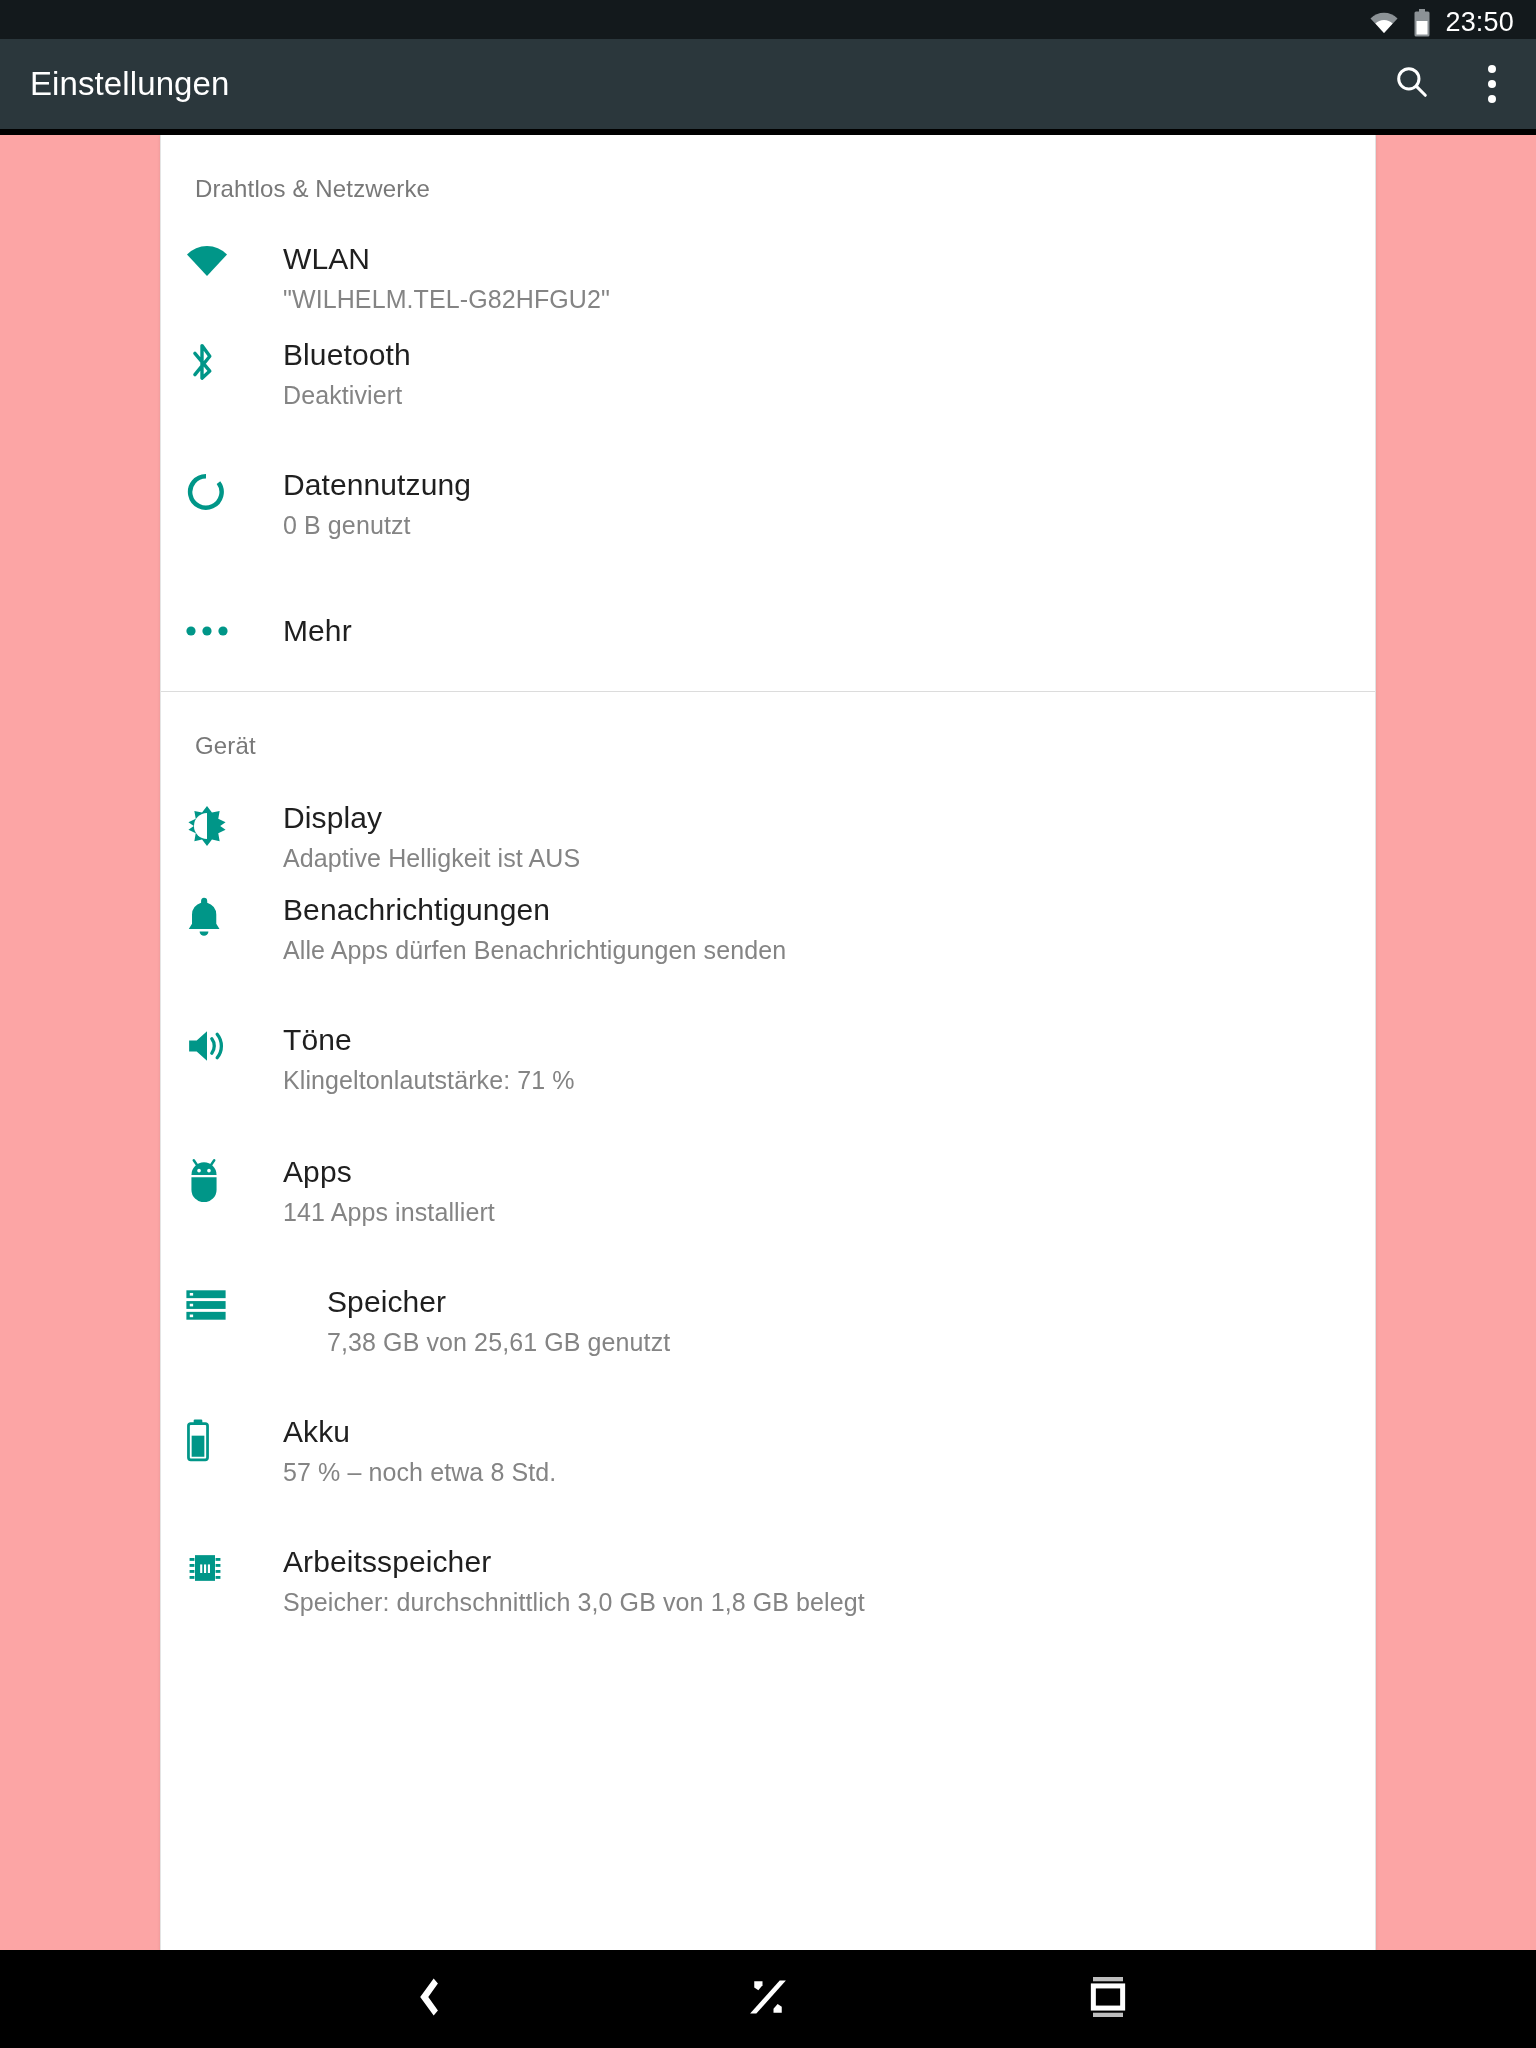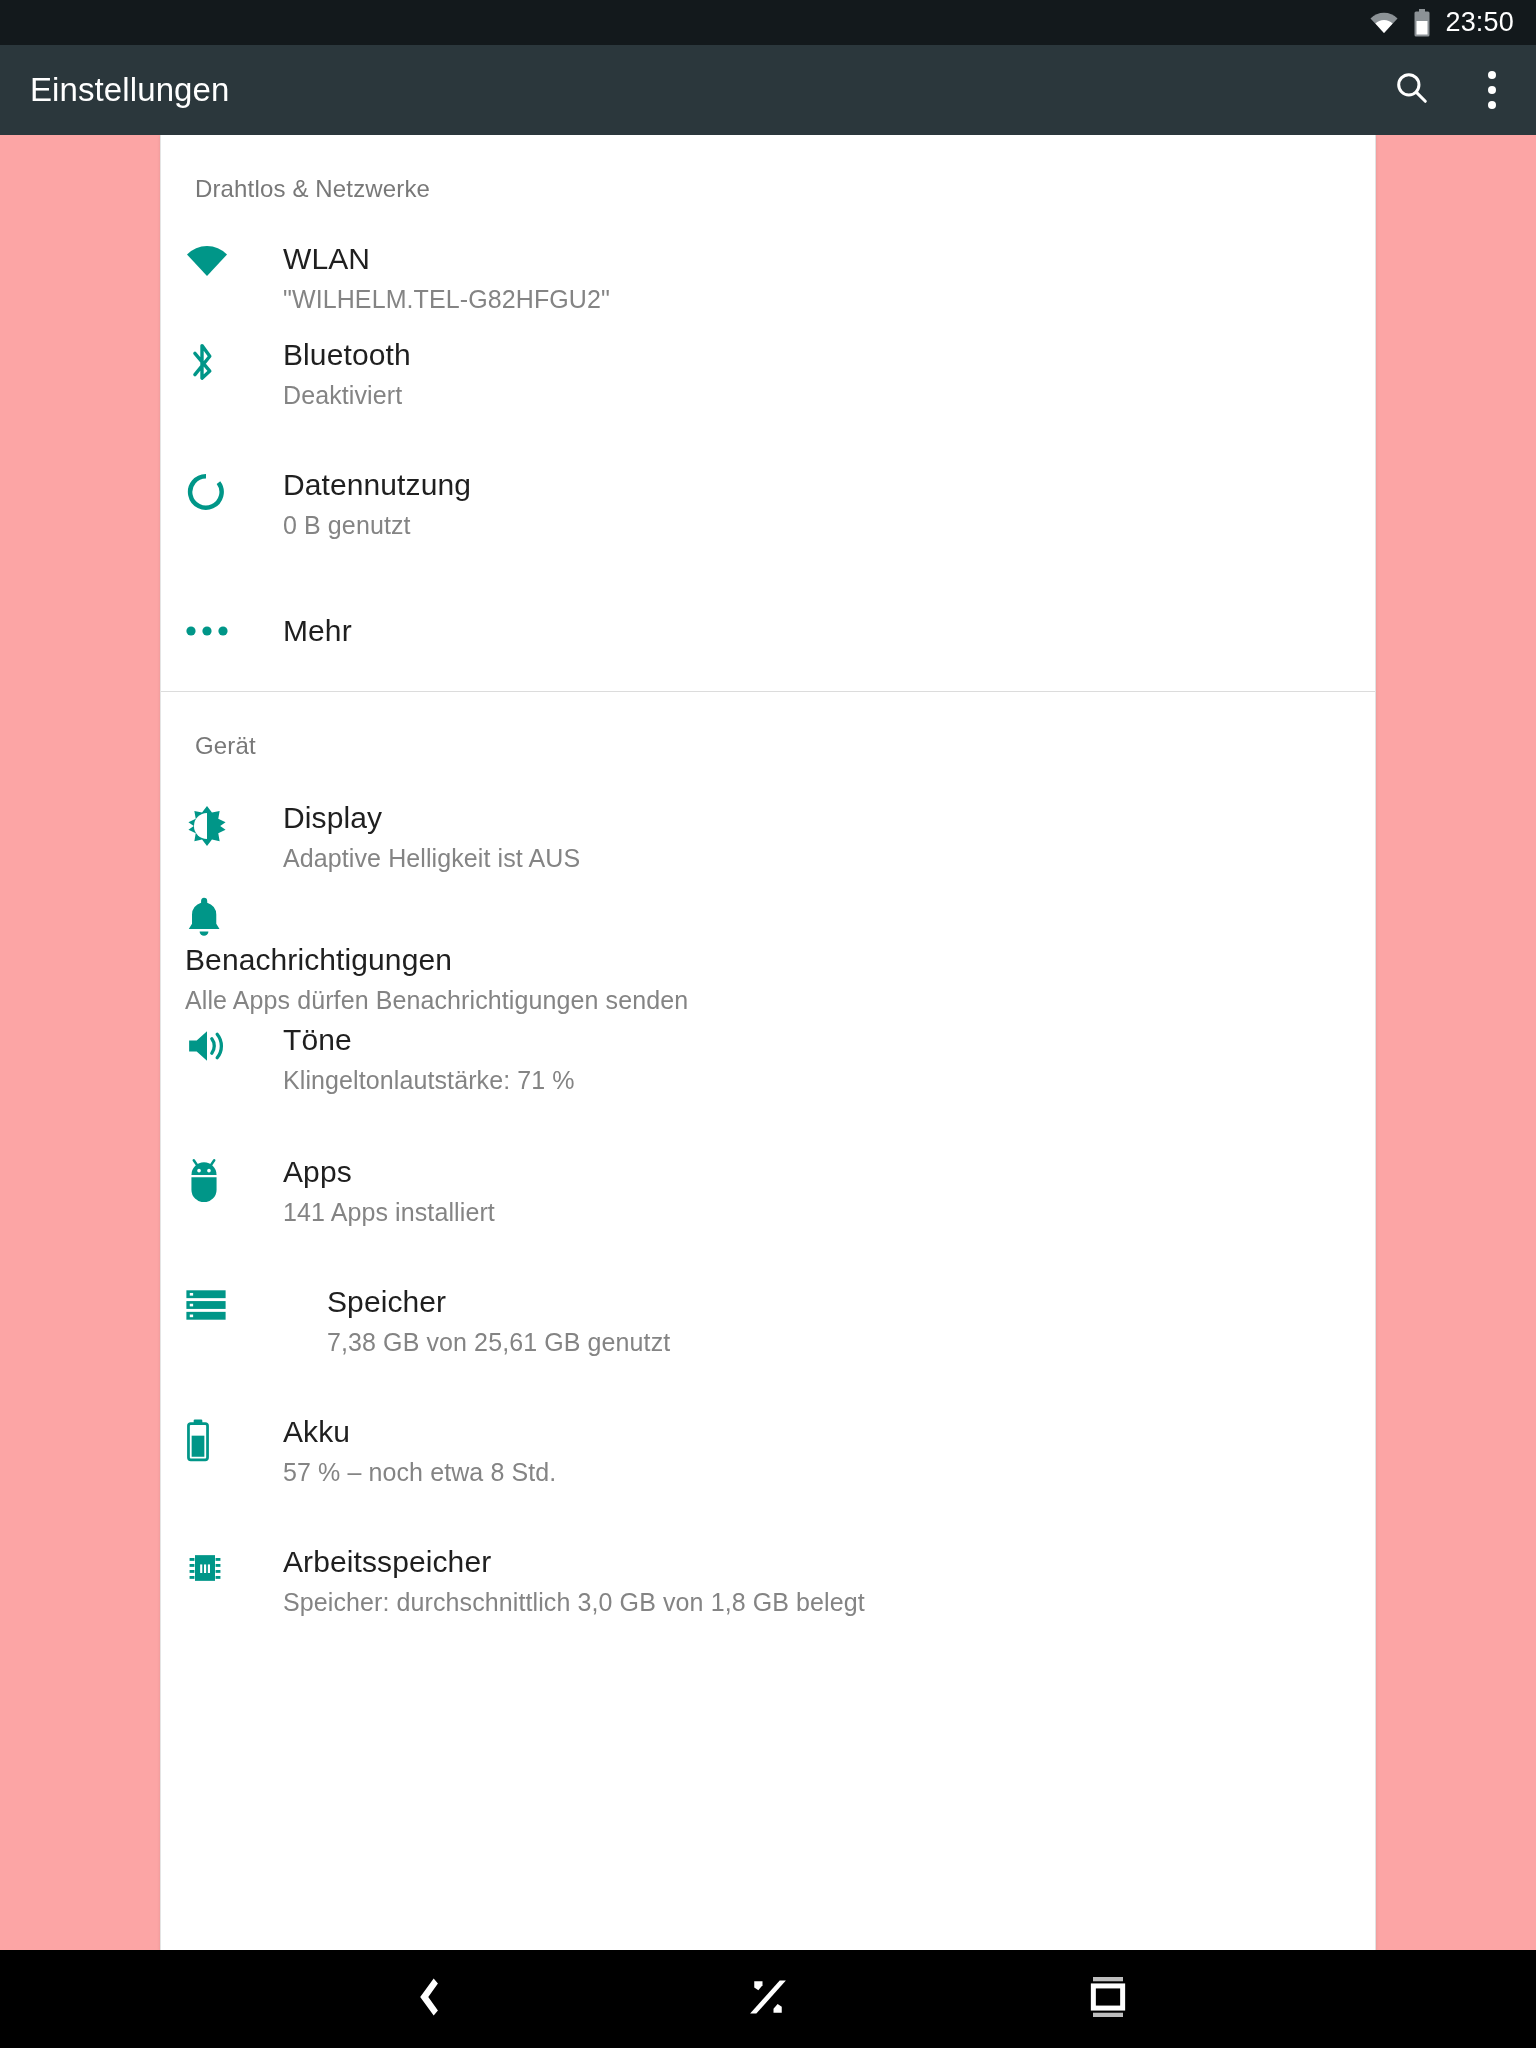--- a/index.html
+++ b/index.html
@@ -19,21 +19,21 @@
   }
   #statusbar .sb-icon { display:flex; align-items:center; }
   #clock {
     color:#ffffff; font-size:27px; letter-spacing:0.2px;
     font-family:"Liberation Sans", sans-serif;
     line-height:1;
   }
 
   
   #appbar {
-    position:absolute; left:0; top:45px; width:1536px; height:90px;
+    position:absolute; left:0; top:39px; width:1536px; height:90px;
     background:#2b373c;
     display:flex; align-items:center;
   }
   #app-title {
     color:#ffffff; font-size:33px; margin-left:30px; flex:1;
     letter-spacing:0.1px;
   }
   .appbar-action {
     width:72px; height:72px; display:flex;
     align-items:center; justify-content:center;
@@ -92,21 +92,21 @@
   }
   .row.no-sub { align-items:center; min-height:98px; }
   .row.no-sub .row-icon { padding-top:0; }
 
   
   .sp-wlan   { padding-top:36px; min-height:132px; }
   .sp-bt     { min-height:130px; }
   .sp-data   { min-height:128px; }
   .sp-mehr   { min-height:120px; padding-bottom:22px; }
   .sp-display{ padding-top:38px; min-height:130px; }
-  .sp-notif  { min-height:130px;flex-direction:column; }
+  .sp-notif  { min-height:130px; }
   .sp-tone   { min-height:132px; }
   .sp-apps   { min-height:130px; }
   .sp-stor   { min-height:130px;gap:44px; }
   .sp-batt   { min-height:130px; }
   .sp-ram    { min-height:110px; }
 
   
   #navbar {
     position:absolute; left:0; top:1950px; width:1536px; height:98px;
     background:#000;

